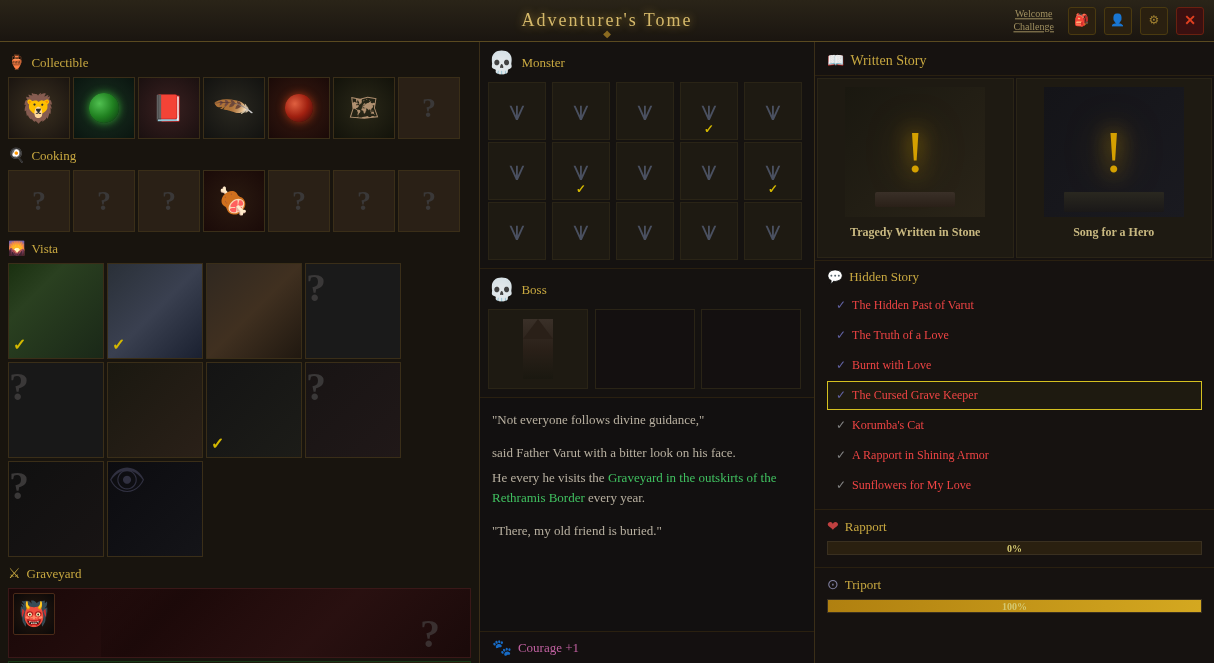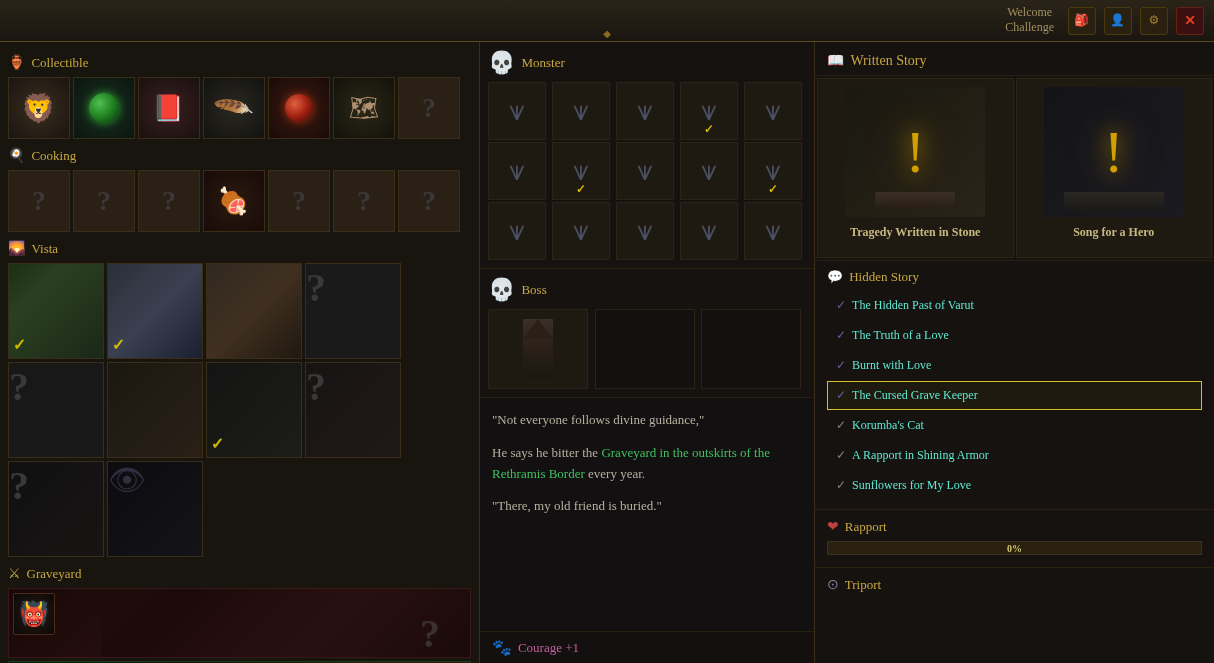--- a/index.html
+++ b/index.html
@@ -466,21 +466,21 @@
       border-color: #d4c020;
     }
     .story-list-icon {
       color: #808080;
       font-size: 12px;
     }
     .story-list-icon.checked {
       color: #6060a0;
     }
     .story-list-text {
-      color: #5eead4;
+      color: #ef4444;
       font-size: 12px;
     }
 
     .rapport-section {
       padding: 8px 12px;
       border-top: 1px solid #2a2010;
     }
     .rapport-header {
       display: flex;
       align-items: center;
@@ -572,23 +572,24 @@
     
     .monster-chevron {
       color: #4a5060;
       font-size: 28px;
     }
   </style>
 </head>
 <body>
 
 <div class="title-bar">
+  <span class="title-bar-title">Adventurer's Tome</span>
   <span class="title-bar-ornament">◆</span>
   <div class="welcome-area">
-    <span style="font-size:12px; color:#a09060;">Welcome<br>Challenge</span>
+    <span style="font-size:10px; color:#a09060;text-decoration:underline;">Welcome<br>Challenge</span>
   </div>
   <div class="title-bar-icons">
     <div class="title-icon-btn">🎒</div>
     <div class="title-icon-btn">👤</div>
     <div class="title-icon-btn">⚙</div>
     <div class="title-icon-btn close-btn">✕</div>
   </div>
 </div>
 
 <div class="main-container">
@@ -774,22 +775,23 @@
         <div class="boss-cell">
           <div class="boss-tower"></div>
         </div>
         <div class="boss-cell boss-cell-dark"></div>
         <div class="boss-cell boss-cell-dark"></div>
       </div>
     </div>
 
     <div class="story-text-area">
       <p style="margin-bottom:12px;">"Not everyone follows divine guidance,"</p>
+      <p style="margin-bottom:4px;">said Father Varut with a bitter look on his face.</p>
       <p style="margin-bottom:12px;">
-        <span>He says he bitter the </span><span class="story-link">Graveyard in the outskirts of the Rethramis Border</span><span> every year.</span>
+        <span>He every he visits the </span><span class="story-link">Graveyard in the outskirts of the Rethramis Border</span><span> every year.</span>
       </p>
       <p>"There, my old friend is buried."</p>
     </div>
     <div class="story-footer">
       <span class="courage-icon">🐾</span>
       <span class="courage-text">Courage +1</span>
     </div>
 
   </div>
 
@@ -866,17 +868,21 @@
         <div class="progress-bar-fill" style="width: 0%;"></div>
         <span class="progress-bar-label">0%</span>
       </div>
     </div>
 
     <div class="triport-section">
       <div class="triport-header">
         <span class="triport-icon-svg">⊙</span>
         <span>Triport</span>
       </div>
+      <div class="progress-bar-container">
+        <div class="progress-bar-fill gold" style="width: 100%;"></div>
+        <span class="progress-bar-label">100%</span>
+      </div>
     </div>
 
   </div>
 
 </div>
 
 </body></html>

